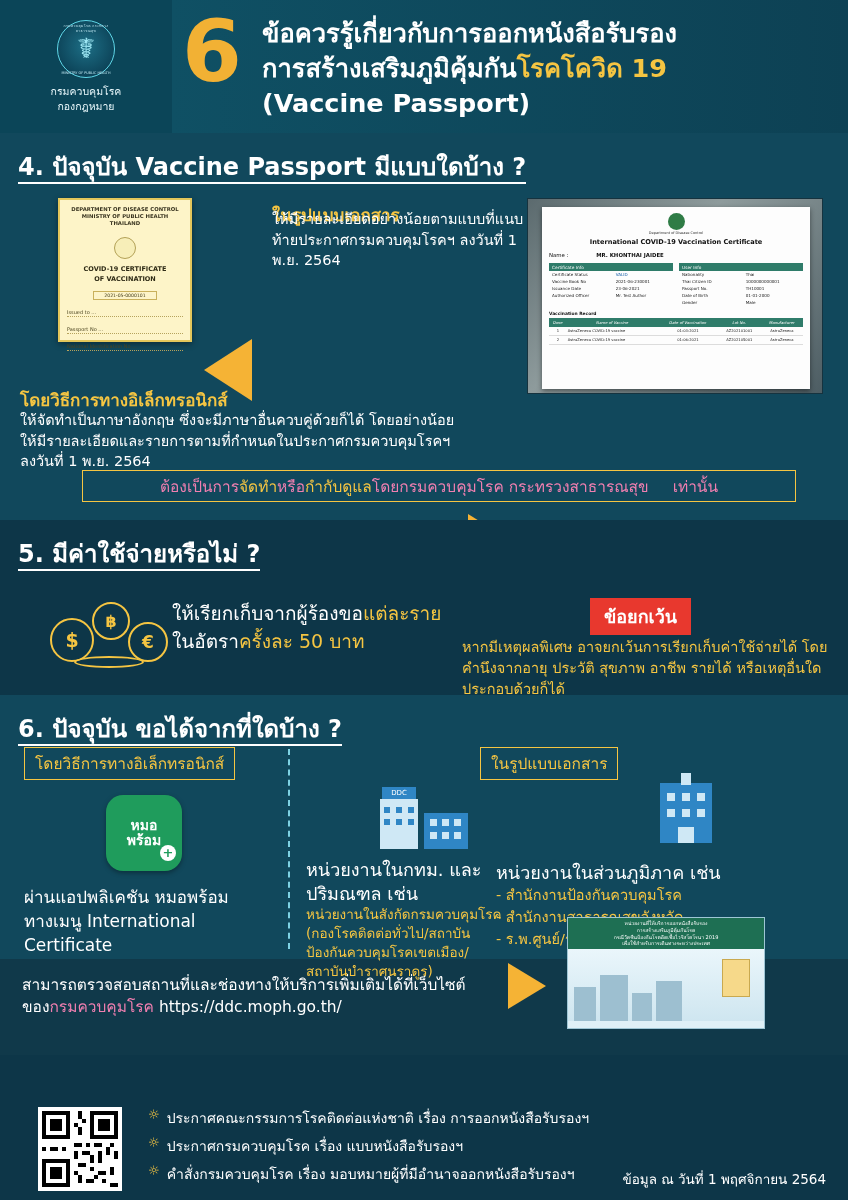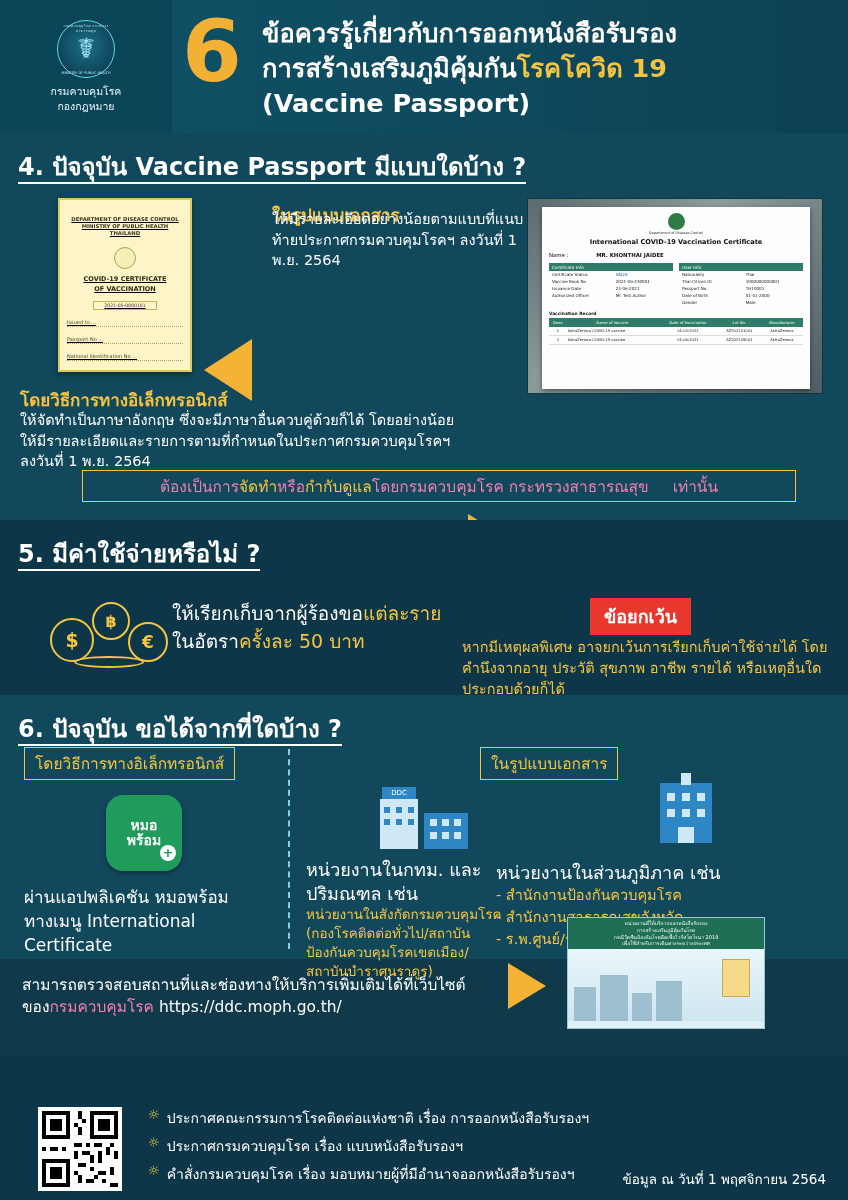--- a/index.html
+++ b/index.html
@@ -63,25 +63,24 @@
 
   
   .sec4 { position: absolute; top: 133px; left: 0; width: 848px; height: 387px; background: #11485c; }
   .sec-title {
     color: #ffffff; font-size: 24px; font-weight: bold;
   }
   .sec-title .uline { border-bottom: 2px solid #ffffff; padding-bottom: 1px; }
   #sec4-title { position: absolute; left: 18px; top: 14px; text-align: right; }
 
   .doc-card {
-    position: absolute; left: 58px; top: 65px; width: 134px; height: 174px;
+    position: absolute; left: 58px; top: 65px; width: 134px; height: 144px;
     background: #fdf4c8; border: 2px solid #e3c65b;
     box-shadow: 0 2px 6px rgba(0,0,0,.4);
-    padding: 16px 7px;
-    text-decoration: underline;
+    padding: 6px 7px;
   }
   .doc-card .dc-h { font-size: 5.3px; color: #3a3520; text-align: center; font-weight: bold; line-height: 1.35; }
   .doc-card .dc-seal {
     width: 22px; height: 22px; border-radius: 50%; border: 1px solid #b3a157;
     margin: 10px auto 6px; background: #f7eeb8;
   }
   .doc-card .dc-t { font-size: 6.5px; color: #2f2b16; text-align: center; font-weight: bold; line-height: 1.5; }
   .doc-card .dc-no {
     margin: 6px auto 0; width: 64px; border: 1px solid #c9b05a; font-size: 4.6px;
     text-align: center; color: #4a431f; padding: 1px 0;

